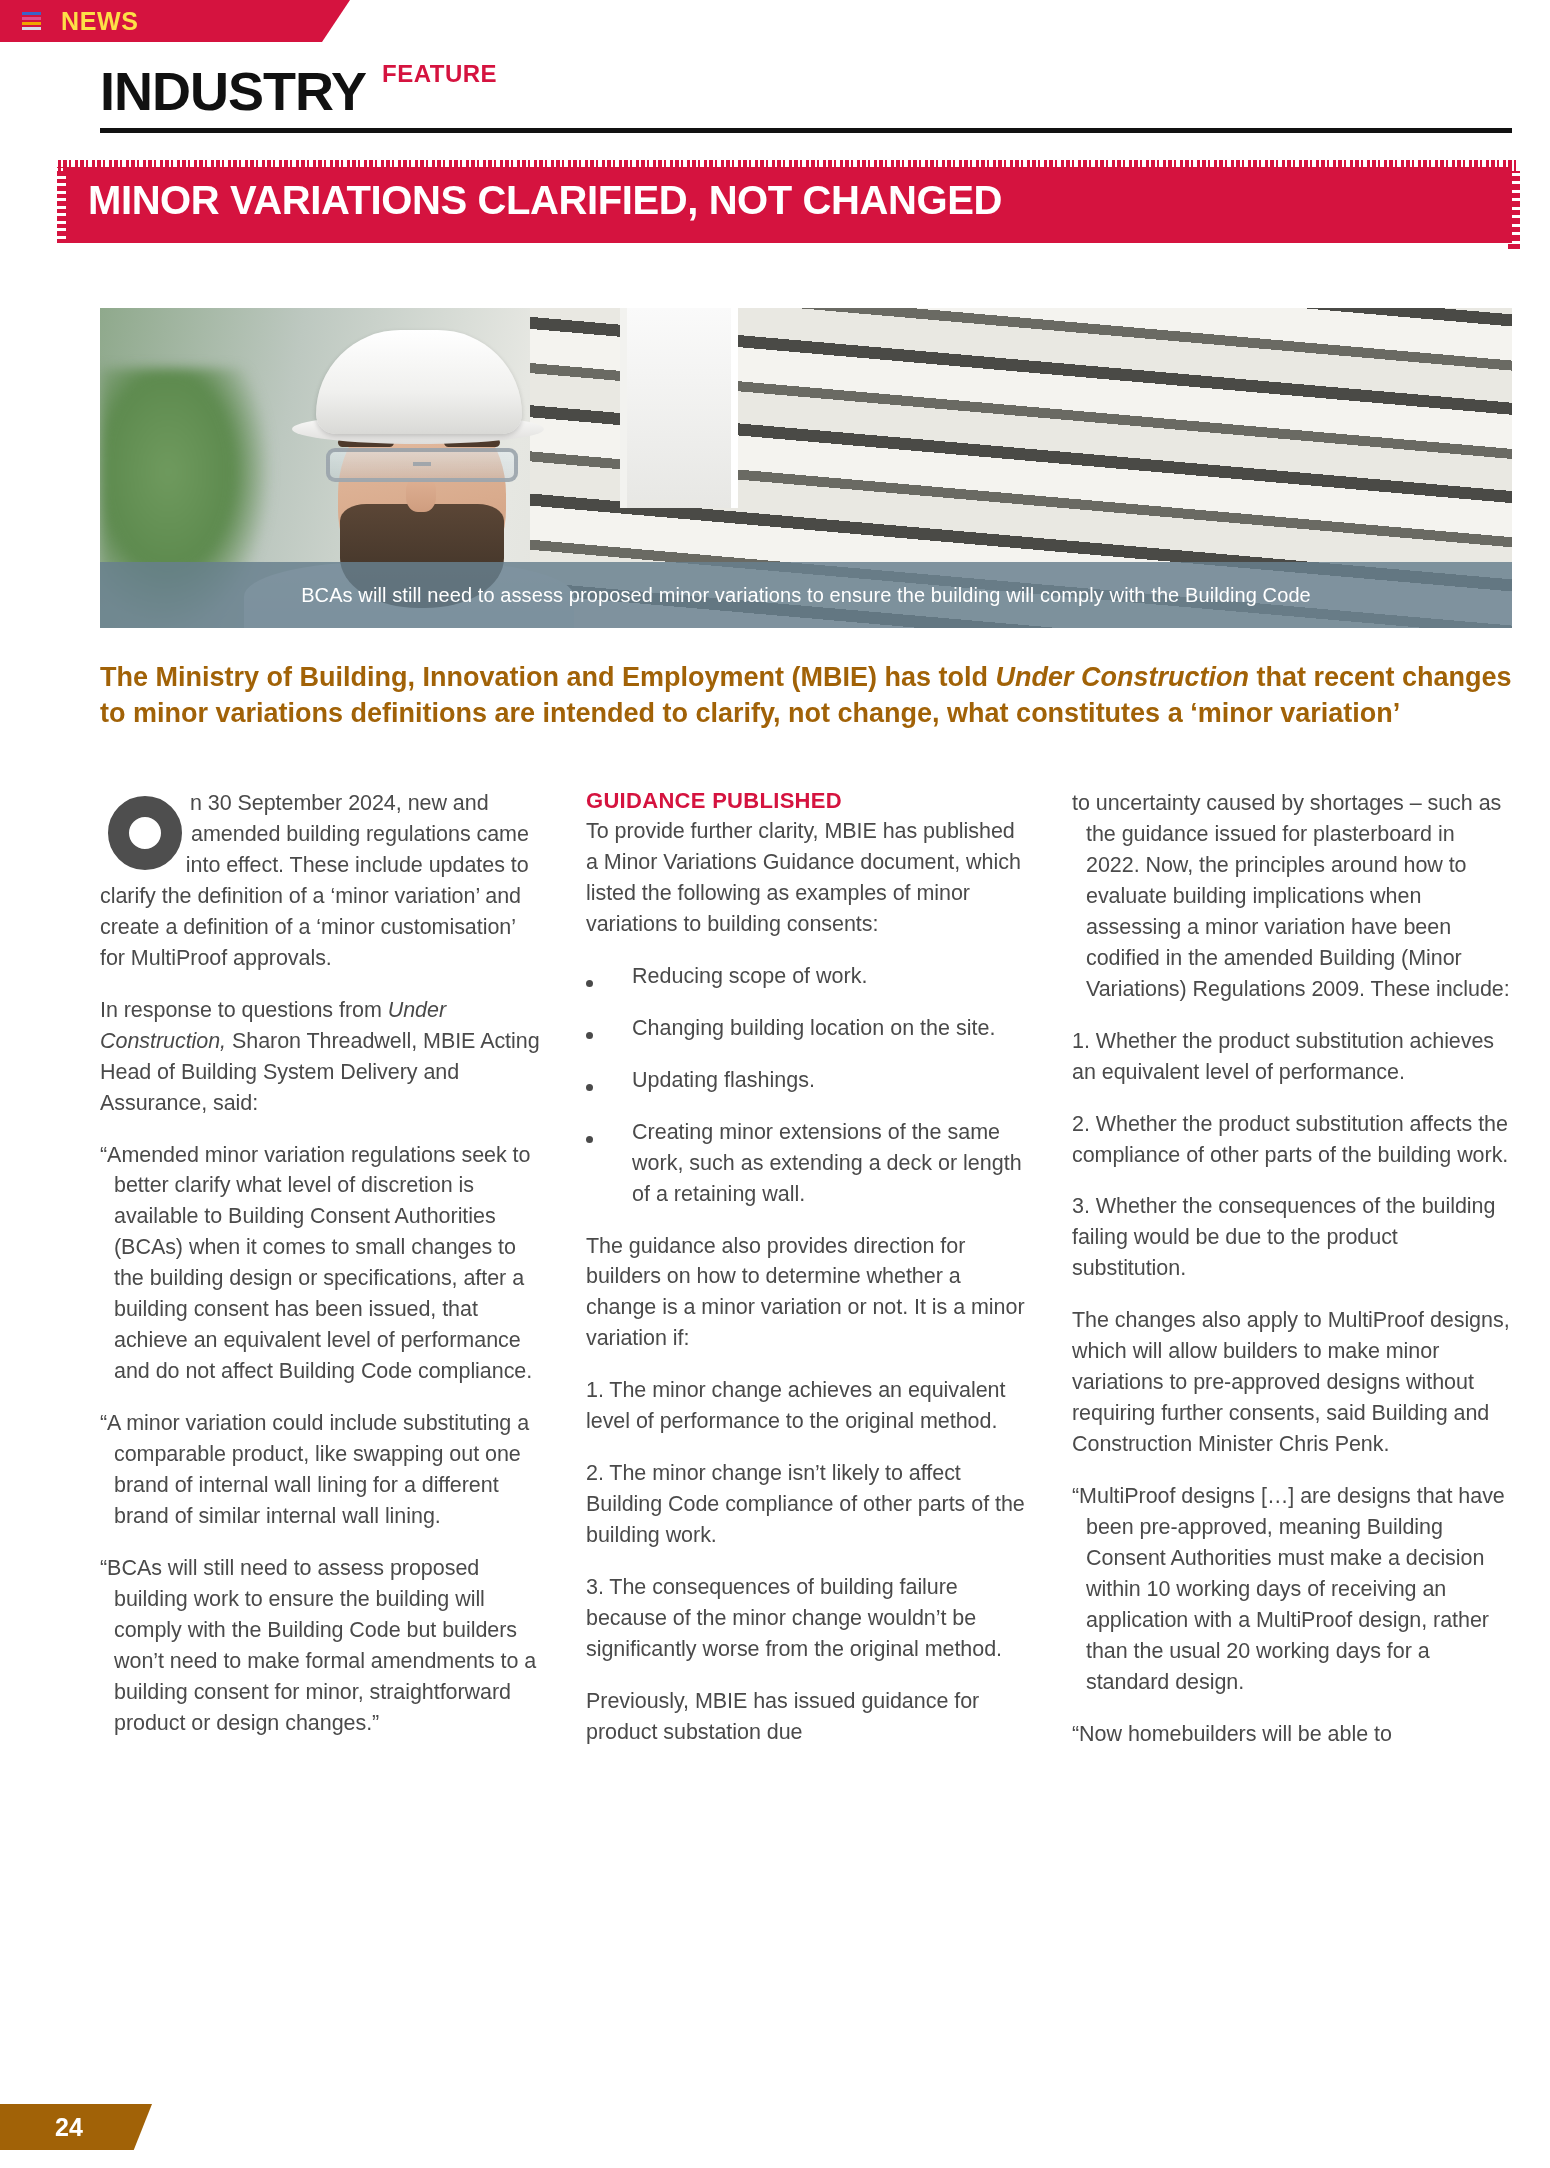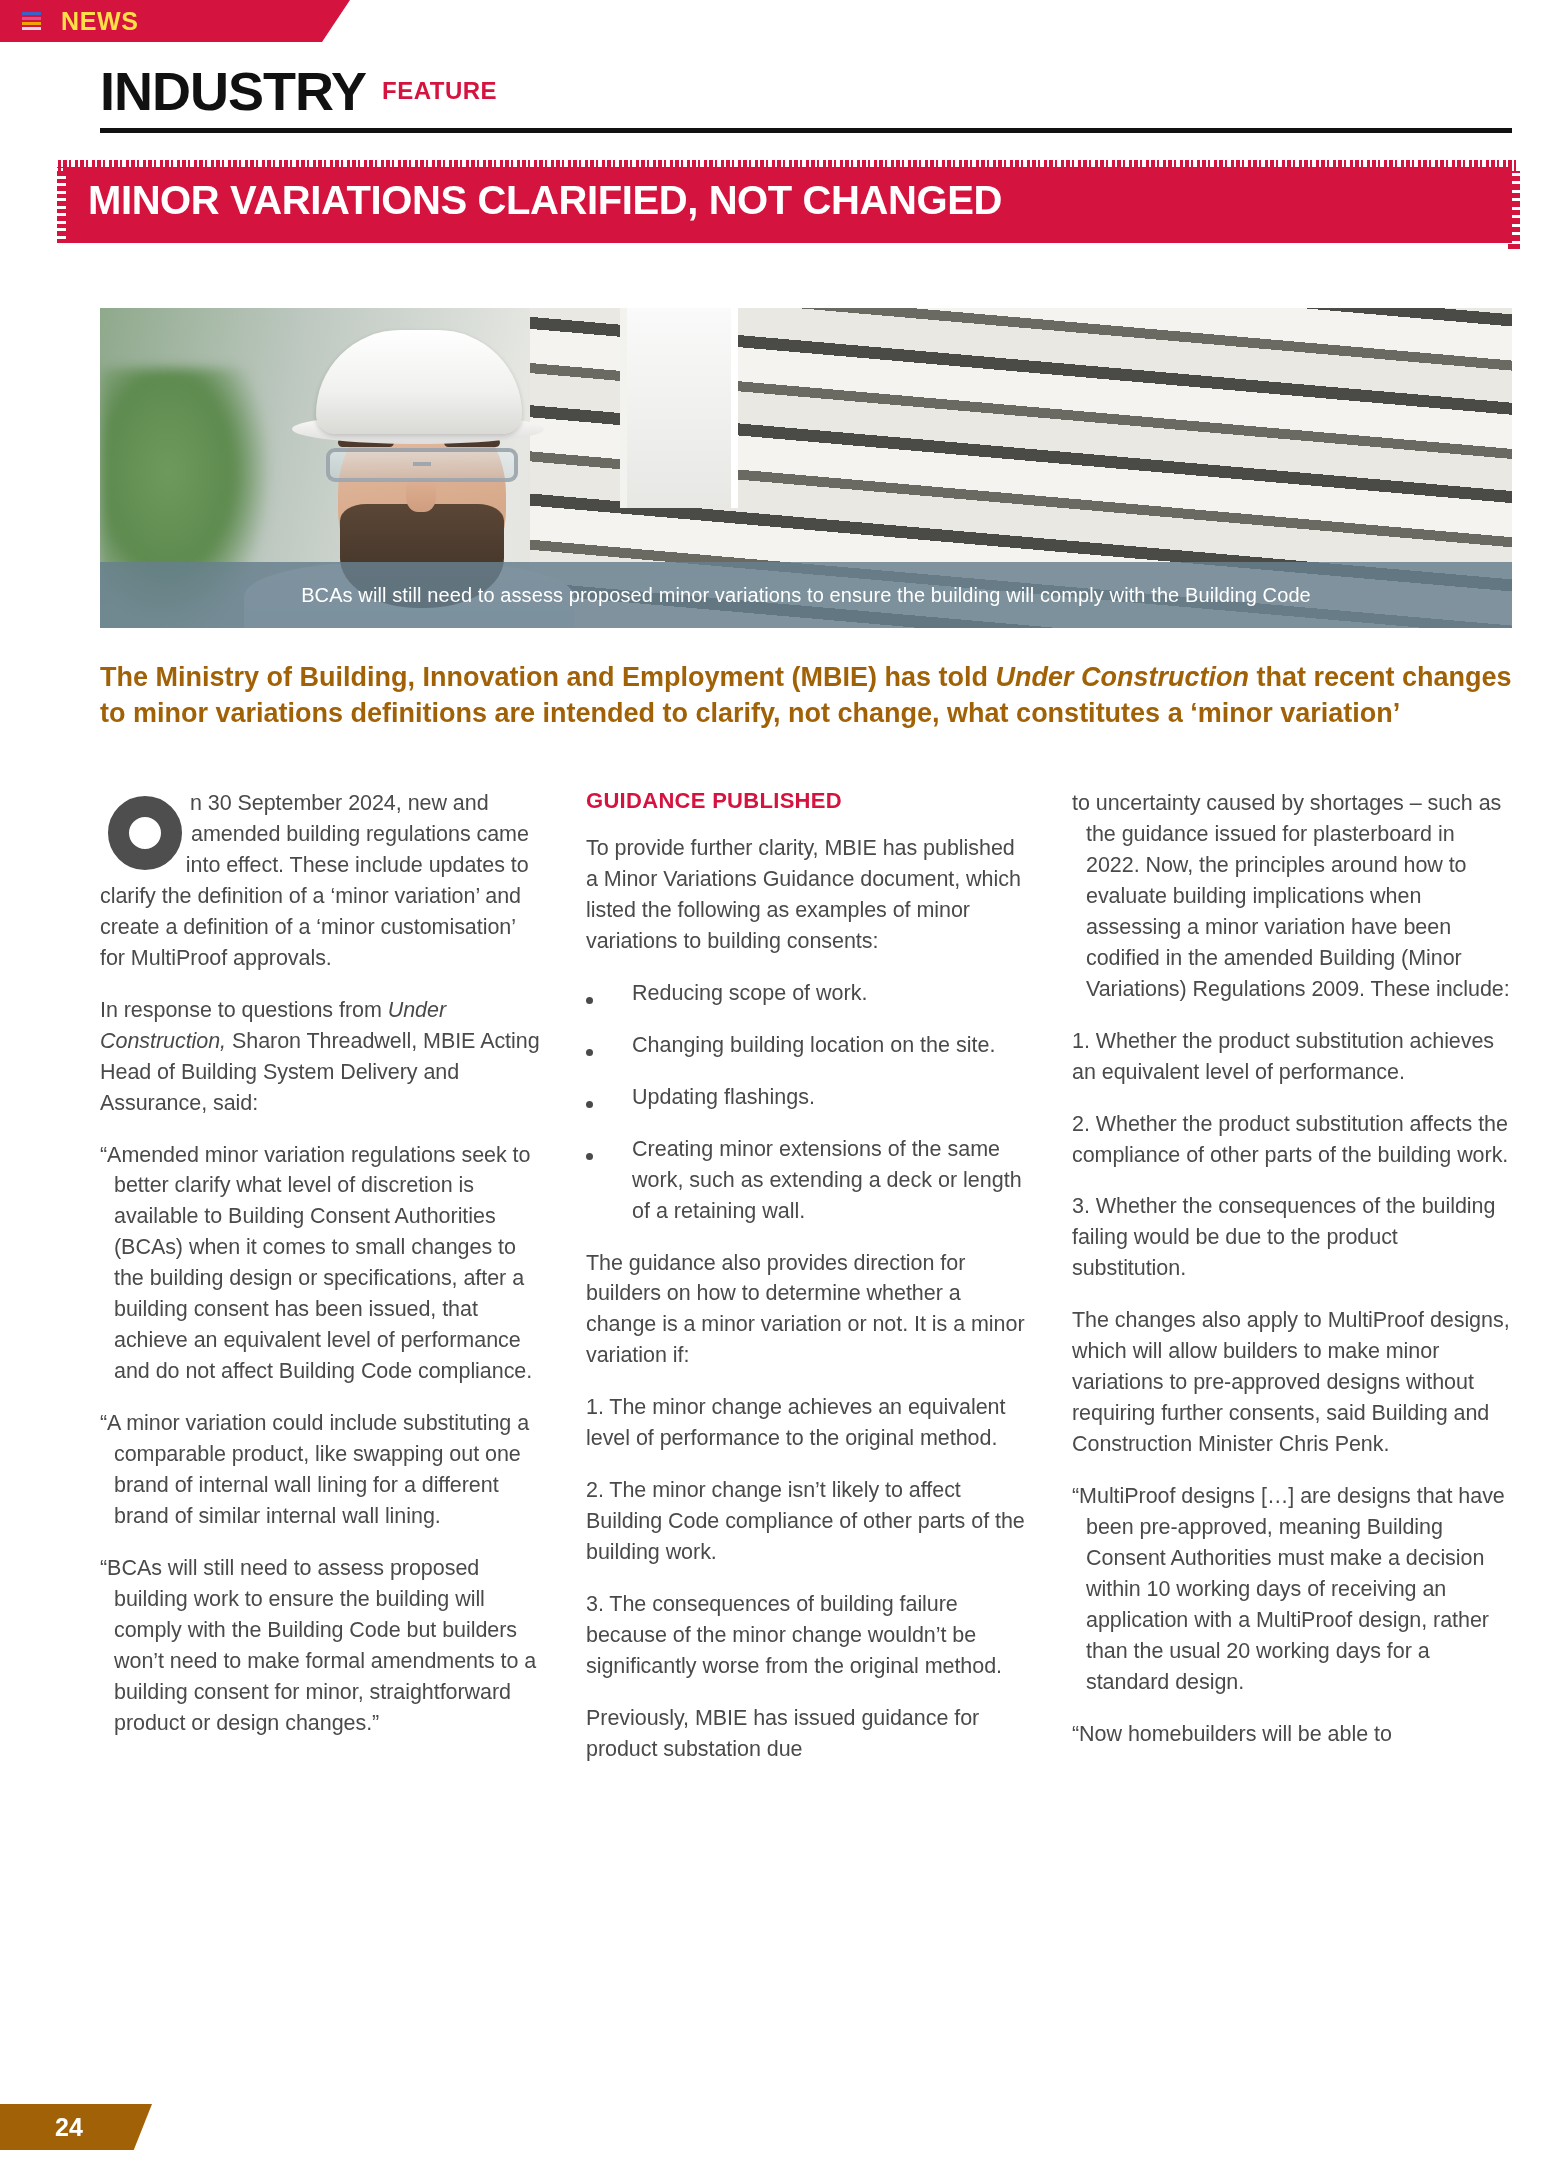--- a/index.html
+++ b/index.html
@@ -26,21 +26,21 @@
   }
   .kicker-logo i{ display:block; height:3px; width:100%; }
   .kl1{background:#3c63c8;} .kl2{background:#e24b8a;} .kl3{background:#f0a400;} .kl4{background:#d8d8e8;}
   .kicker-label{
     color:#fde047; font-size:25px; font-weight:bold; letter-spacing:0.6px;
   }
 
   
   .section-head{
     position:absolute; left:100px; top:60px; width:1400px;
-    display:flex; align-items:center;
+    display:flex; align-items:flex-start;
   }
   .section-main{
     font-size:54px; font-weight:bold; letter-spacing:-1px; color:#111;
   }
   .section-sub{
     font-size:24px; font-weight:bold; letter-spacing:0.5px;
     color:#d5133f; margin-left:16px;
   }
   .rule{
     position:absolute; left:100px; top:128px; width:1412px; height:5px;
@@ -178,21 +178,21 @@
   }
   .col{ width:442px; position:relative; }
   .col p{
     font-size:21.5px; line-height:1.44; color:#4a4a4a;
     margin-bottom:21px; letter-spacing:-0.05px;
   }
   .col p.indent{ padding-left:14px; text-indent:-14px; }
   .col p i{ font-style:italic; }
   .subhead{
     font-size:22px; font-weight:bold; color:#d5133f;
-    letter-spacing:.3px; margin-bottom:19px;
+    letter-spacing:.3px; margin-bottom:2px;
   }
   .dropcap-para{ position:relative; min-height:0; }
   .dropcap{
     float:left; width:74px; height:74px; margin:8px 12px 0 8px;
     border-radius:50%; border:21px solid #4e4e4e; box-sizing:border-box;
     shape-outside:circle(50%);
   }
   .bullets{ list-style:none; margin:0 0 21px 0; }
   .bullets li{
     display:flex; font-size:21.5px; line-height:1.44; color:#4a4a4a;

